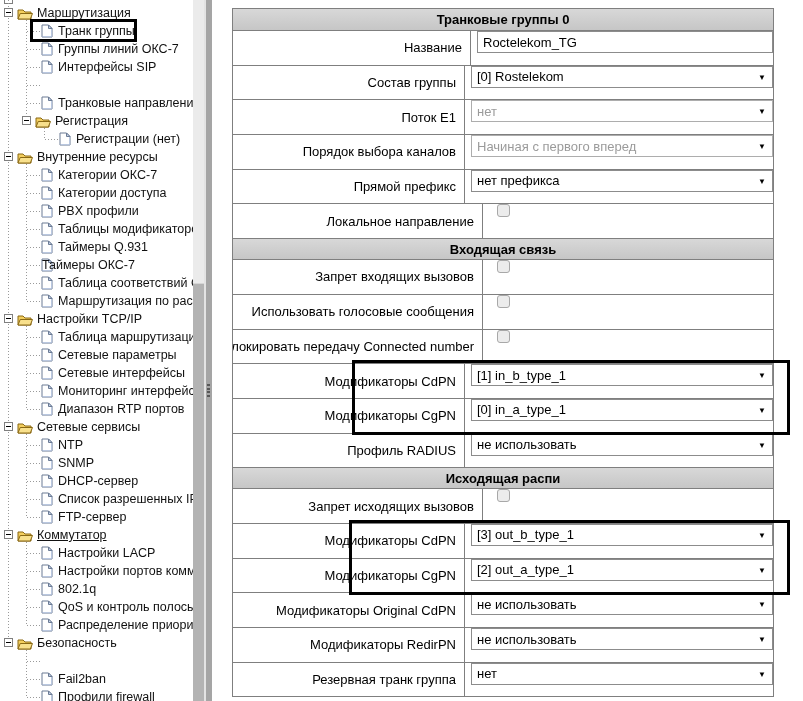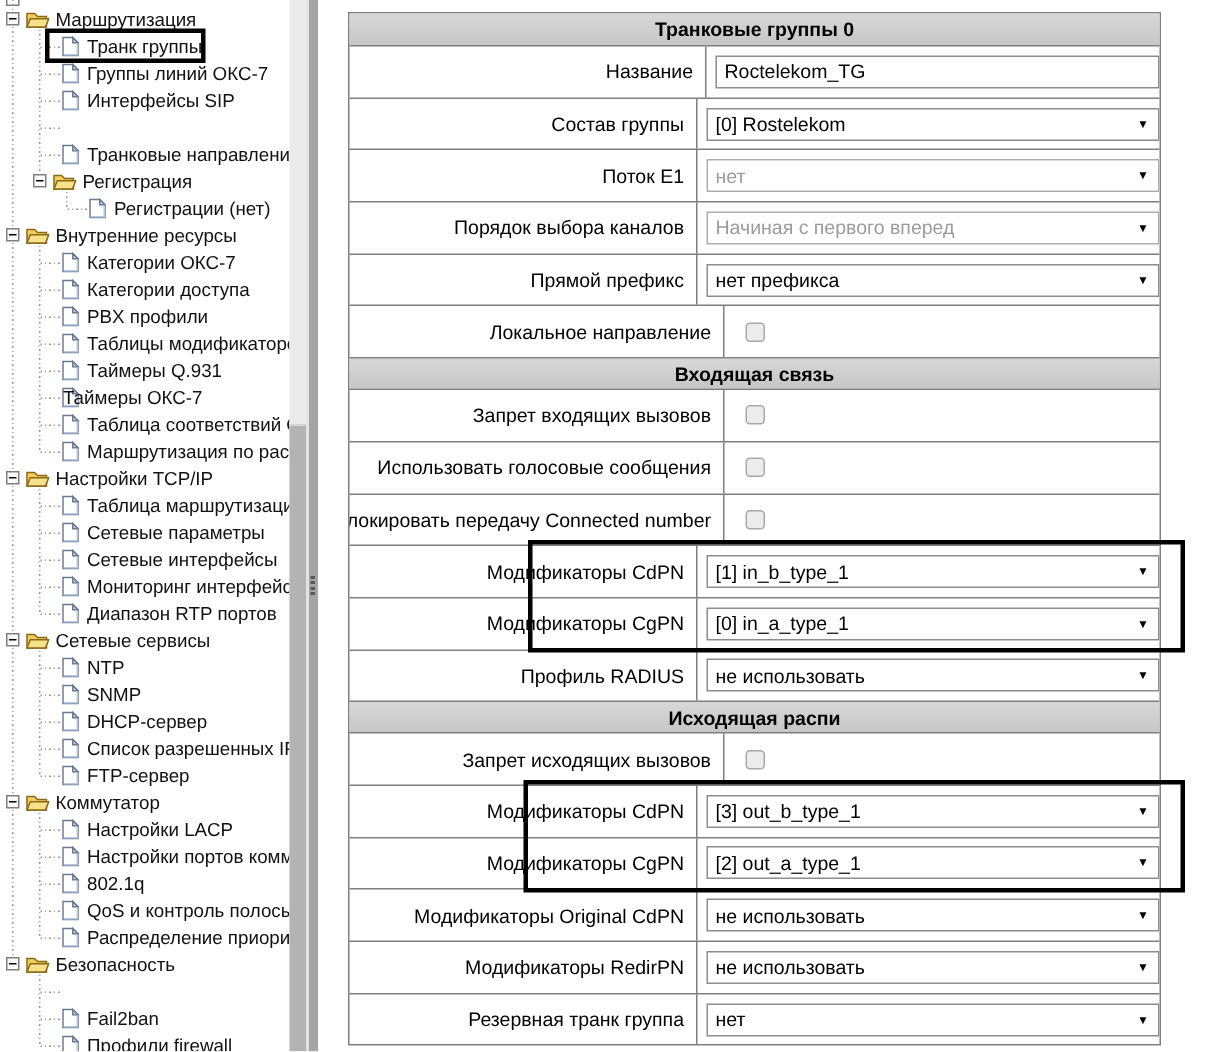--- a/index.html
+++ b/index.html
@@ -28,21 +28,21 @@
   
   #cfg{position:absolute;left:232px;top:8px;width:542px;border:1px solid #7f7f7f;box-sizing:border-box;background:#fff;}
   #cfg > div + div{border-top:1px solid #7f7f7f;}
   .section-header{height:21px;box-sizing:border-box;background:linear-gradient(#d8d8d8,#c6c6c6);
                   display:flex;align-items:center;justify-content:center;
                   font-size:13px;font-weight:bold;}
   .form-row{display:flex;height:34.7px;box-sizing:border-box;}
   .cell-label{width:250px;box-sizing:border-box;border-right:1px solid #7f7f7f;
               display:flex;align-items:center;justify-content:flex-end;
               padding-right:8px;font-size:13px;white-space:nowrap;overflow:hidden;}
-  .cell-control{flex:1;display:flex;align-items:center;padding-left:6px;}
+  .cell-control{flex:1;display:flex;padding-left:6px;}
   .text-input{width:296px;height:22px;box-sizing:border-box;border:1px solid #8c8c8c;background:#fff;
               display:flex;align-items:center;padding-left:5px;font-size:13px;white-space:nowrap;overflow:hidden;}
   .select{position:relative;width:302px;height:22px;box-sizing:border-box;border:1px solid #8c8c8c;background:#fff;
           display:flex;align-items:center;padding:0 18px 0 5px;font-size:13px;white-space:nowrap;overflow:hidden;}
   .select .arrow{position:absolute;right:6px;top:50%;transform:translateY(-50%);font-size:8px;color:#000;}
   .select.disabled{color:#9b9b9b;border-color:#adadad;}
   .checkbox{width:13px;height:13px;box-sizing:border-box;border:1px solid #a8a8a8;border-radius:3px;
             background:#ececec;margin-left:8px;}
 
   
@@ -324,21 +324,21 @@
       </div>
       <div class="vdot" style="left: 26px; top: 542px; height: 83px;"></div>
       <div class="tree-row" style="top: 526px;">
         <div class="expand-box" style="left: 4px;">
           <div class="minus"></div>
         </div>
         <div class="tree-icon" style="left: 17px; top: 2.5px;"><svg width="16" height="13" viewBox="0 0 16 13">
             <path d="M1 2 L6 2 L8 4 L14 4 L14 11 L1 11 Z" fill="#F3CE5E" stroke="#8A6914" stroke-width="1"></path>
             <path d="M1 11 L3.2 5.5 L15.5 5.5 L13.3 11 Z" fill="#F8E08C" stroke="#8A6914" stroke-width="1"></path>
           </svg></div>
-        <span class="tree-label" style="left: 37px;">Коммутатор</span>
+        <span class="tree-label" style="left: 37px; text-decoration: underline;">Коммутатор</span>
       </div>
       <div class="hdot" style="left: 27px; width: 14px; top: 553px;"></div>
       <div class="tree-row" style="top: 544px;">
         <div class="tree-icon" style="left: 41px; top: 2px;"><svg width="12" height="14" viewBox="0 0 12 14">
             <path d="M1 1 H7.5 L11 4.5 V13 H1 Z" fill="#ffffff" stroke="#6b7b94" stroke-width="1"></path>
             <path d="M7.5 1 L11 4.5 H7.5 Z" fill="#c8d6ee" stroke="#6b7b94" stroke-width="1"></path>
             <path d="M10.5 5 V12.5 H1.5" fill="none" stroke="#b9c7e0" stroke-width="1"></path>
           </svg></div>
         <span class="tree-label" style="left: 58px;">Настройки LACP</span>
       </div>

